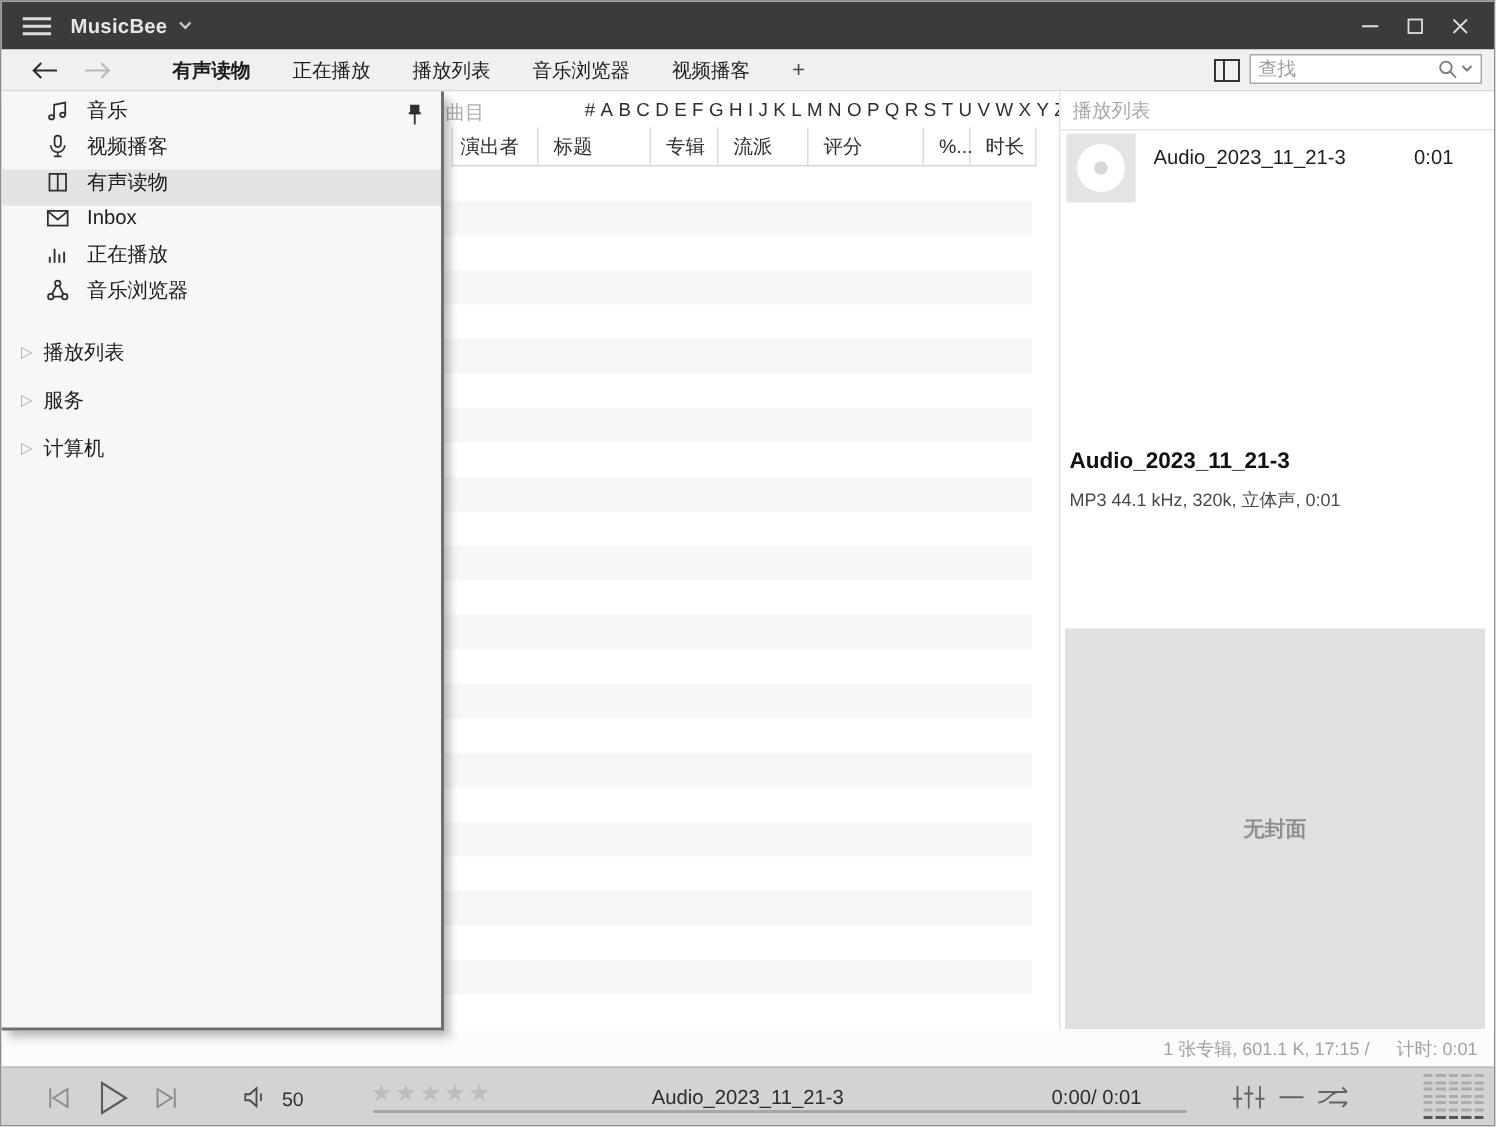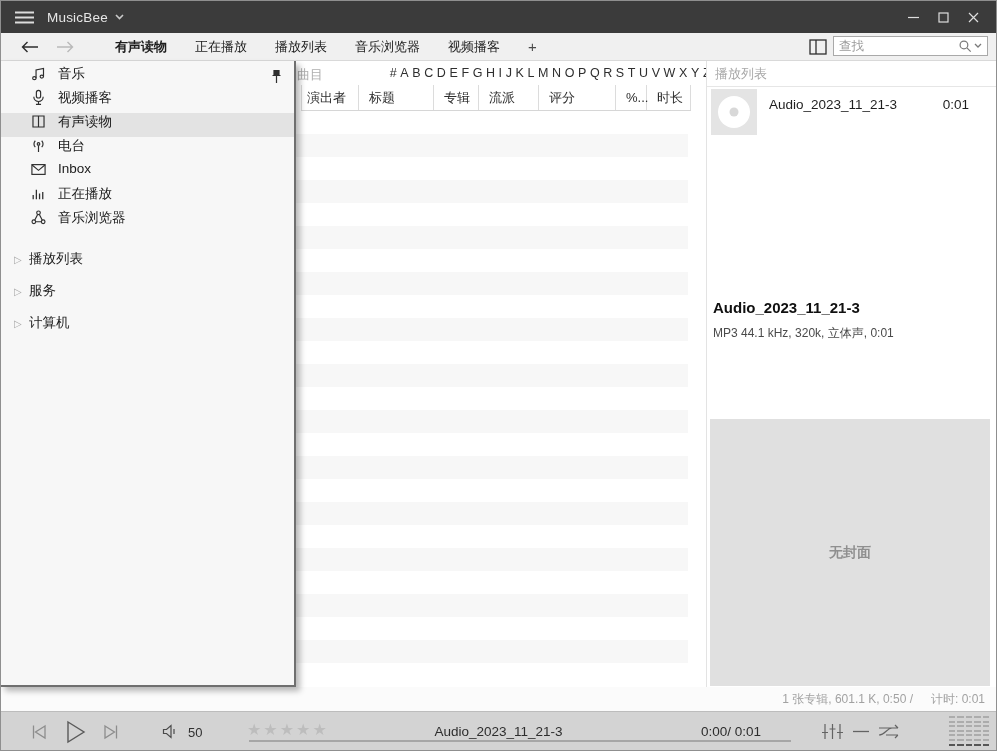--- a/index.html
+++ b/index.html
@@ -8,21 +8,21 @@
     position:relative; width:997px; height:751px; overflow:hidden;
     border:1px solid #8f8f8f; background:#fff;
     font-family:"Liberation Sans","DejaVu Sans",sans-serif;
   }
   svg { display:block; }
 
   
   .titlebar { position:absolute; top:0; left:0; width:100%; height:32px;
     background:#3b3b3b; color:#e6e6e6; display:flex; align-items:center; }
   .hamburger { margin-left:14px; width:19px; height:13px; color:#dcdcdc; cursor:pointer; }
-  .app-title { margin-left:13px; font-size:13.5px; font-weight:normal; letter-spacing:.2px; }
+  .app-title { margin-left:13px; font-size:13.5px; font-weight:bold; letter-spacing:.2px; }
   .title-chev { margin-left:7px; color:#c9c9c9; }
   .win-controls { margin-left:auto; display:flex; align-items:center; margin-right:8px; }
   .win-btn { width:30px; height:26px; display:flex; align-items:center; justify-content:center; color:#dedede; cursor:pointer; }
 
   
   .tabbar { position:absolute; top:32px; left:0; width:100%; height:28px;
     background:#f0f0f0; border-bottom:1px solid #d9d9d9; display:flex; align-items:center; }
   .nav-back { margin-left:20px; color:#2c2c2c; cursor:pointer; }
   .nav-fwd  { margin-left:17px; color:#b9b9b9; cursor:pointer; }
   .tab-list { display:flex; margin-left:27px; }
@@ -290,29 +290,20 @@
           <span class="icon">
             <svg viewBox="0 0 16 16" fill="none" stroke="currentColor" stroke-width="1.1">
               <path d="M2.8 2.8H8v10.4H2.8zM8 2.8h5.2v10.4H8z"></path>
             </svg>
           </span>
           <span class="sb-label">有声读物</span>
         </div>
         <div class="sb-item">
           <span class="icon">
             <svg viewBox="0 0 16 16" fill="none" stroke="currentColor" stroke-width="1.1">
-              <circle cx="8" cy="6.5" r="1.2"></circle>
-              <path d="M5 9.5a4.2 4.2 0 0 1 0-6M11 3.5a4.2 4.2 0 0 1 0 6M8 8v6"></path>
-            </svg>
-          </span>
-          <span class="sb-label">电台</span>
-        </div>
-        <div class="sb-item">
-          <span class="icon">
-            <svg viewBox="0 0 16 16" fill="none" stroke="currentColor" stroke-width="1.1">
               <rect x="1.8" y="3.4" width="12.4" height="9.2"></rect>
               <path d="M2 3.8l6 5 6-5"></path>
             </svg>
           </span>
           <span class="sb-label">Inbox</span>
         </div>
         <div class="sb-item">
           <span class="icon">
             <svg viewBox="0 0 16 16" stroke="currentColor" stroke-width="1.2" fill="none">
               <path d="M3 13.3V9.5M6 13.3V4.5M9 13.3V8M12 13.3V6.5"></path>
@@ -361,21 +352,21 @@
         </div>
       </div>
     <div class="ti-title">Audio_2023_11_21-3</div>
     <div class="ti-details">MP3 44.1 kHz, 320k, 立体声, 0:01</div>
     <div class="cover">
       <span>无封面</span>
     </div>
   </div>
 
   <div class="statusbar">
-    <span>1 张专辑, 601.1 K, 0:50 /</span>
+    <span>1 张专辑, 601.1 K, 17:15 /</span>
     <span class="timer">计时: 0:01</span>
   </div>
 
   <div class="playerbar">
     <span class="btn-prev">
       <svg viewBox="0 0 20 20" fill="none" stroke="currentColor" stroke-width="1.3">
           <path d="M4.5 3.5v13M16 4L6.5 10l9.5 6z"></path>
         </svg>
     </span>
     <span class="btn-play">

